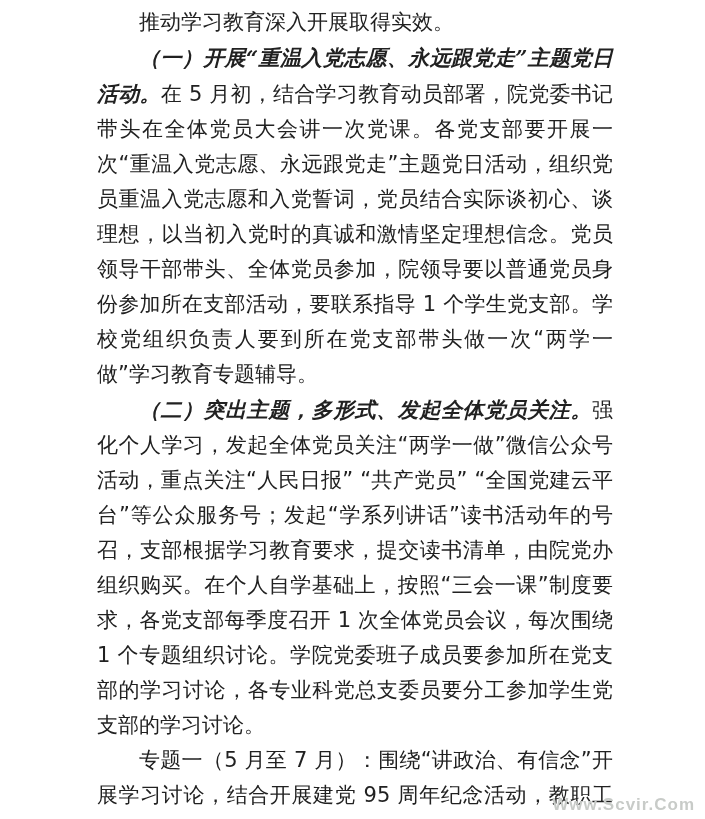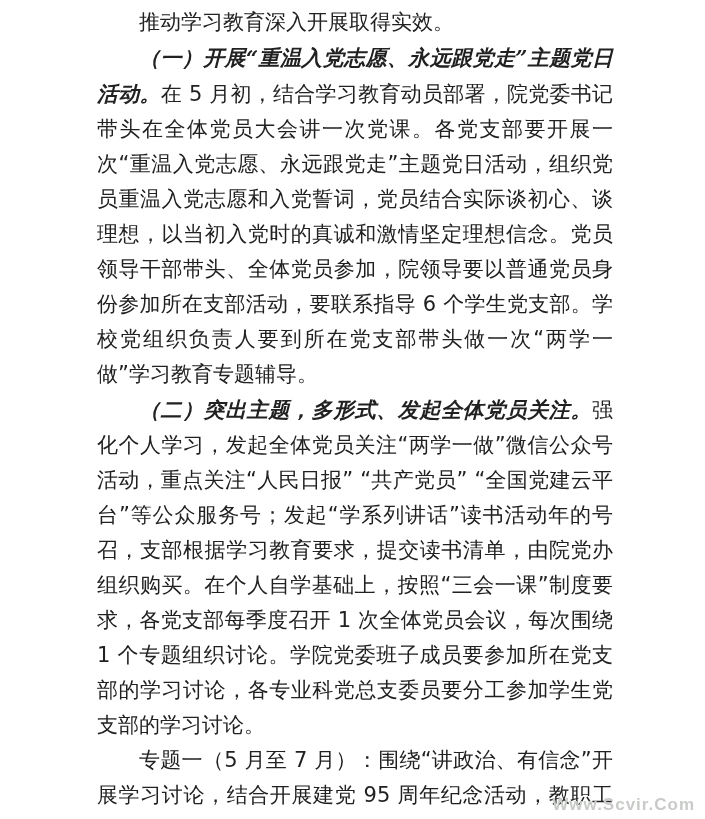--- a/index.html
+++ b/index.html
@@ -56,21 +56,21 @@
   }
 </style>
 </head>
 <body>
 
 <div class="page">
   <div class="content">
 
     <p class="para"><span class="r-n">推动学习教育深入开展取得实效。</span></p>
 
-    <p class="para"><span class="r-bi">（一）开展“重温入党志愿、永远跟党走”主题党日活动。</span><span class="r-n">在 5 月初，结合学习教育动员部署，院党委书记带头在全体党员大会讲一次党课。各党支部要开展一次“重温入党志愿、永远跟党走”主题党日活动，组织党员重温入党志愿和入党誓词，党员结合实际谈初心、谈理想，以当初入党时的真诚和激情坚定理想信念。党员领导干部带头、全体党员参加，院领导要以普通党员身份参加所在支部活动，要联系指导 6 个学生党支部。学校党组织负责人要到所在党支部带头做一次“两学一做”学习教育专题辅导。</span></p>
+    <p class="para"><span class="r-bi">（一）开展“重温入党志愿、永远跟党走”主题党日活动。</span><span class="r-n">在 5 月初，结合学习教育动员部署，院党委书记带头在全体党员大会讲一次党课。各党支部要开展一次“重温入党志愿、永远跟党走”主题党日活动，组织党员重温入党志愿和入党誓词，党员结合实际谈初心、谈理想，以当初入党时的真诚和激情坚定理想信念。党员领导干部带头、全体党员参加，院领导要以普通党员身份参加所在支部活动，要联系指导 1 个学生党支部。学校党组织负责人要到所在党支部带头做一次“两学一做”学习教育专题辅导。</span></p>
 
     <p class="para"><span class="r-bi">（二）突出主题，多形式、发起全体党员关注。</span><span class="r-n">强化个人学习，发起全体党员关注“两学一做”微信公众号活动，重点关注“人民日报” “共产党员” “全国党建云平台”等公众服务号；发起“学系列讲话”读书活动年的号召，支部根据学习教育要求，提交读书清单，由院党办组织购买。在个人自学基础上，按照“三会一课”制度要求，各党支部每季度召开 1 次全体党员会议，每次围绕 1 个专题组织讨论。学院党委班子成员要参加所在党支部的学习讨论，各专业科党总支委员要分工参加学生党支部的学习讨论。</span></p>
 
     <p class="para"><span class="r-b">专题一</span><span class="r-n">（5 月至 7 月）：围绕“讲政治、有信念”开展学习讨论，结合开展建党 95 周年纪念活动，教职工党员重点学习讨论能否坚持立德树人、坚持党的领导和社会主义办学方向，做社会主义政治家、教育家和管理家；学生党员重</span></p>
 
   </div>
 
   <div class="watermark">Www.Scvir.Com</div>
 </div>
 

